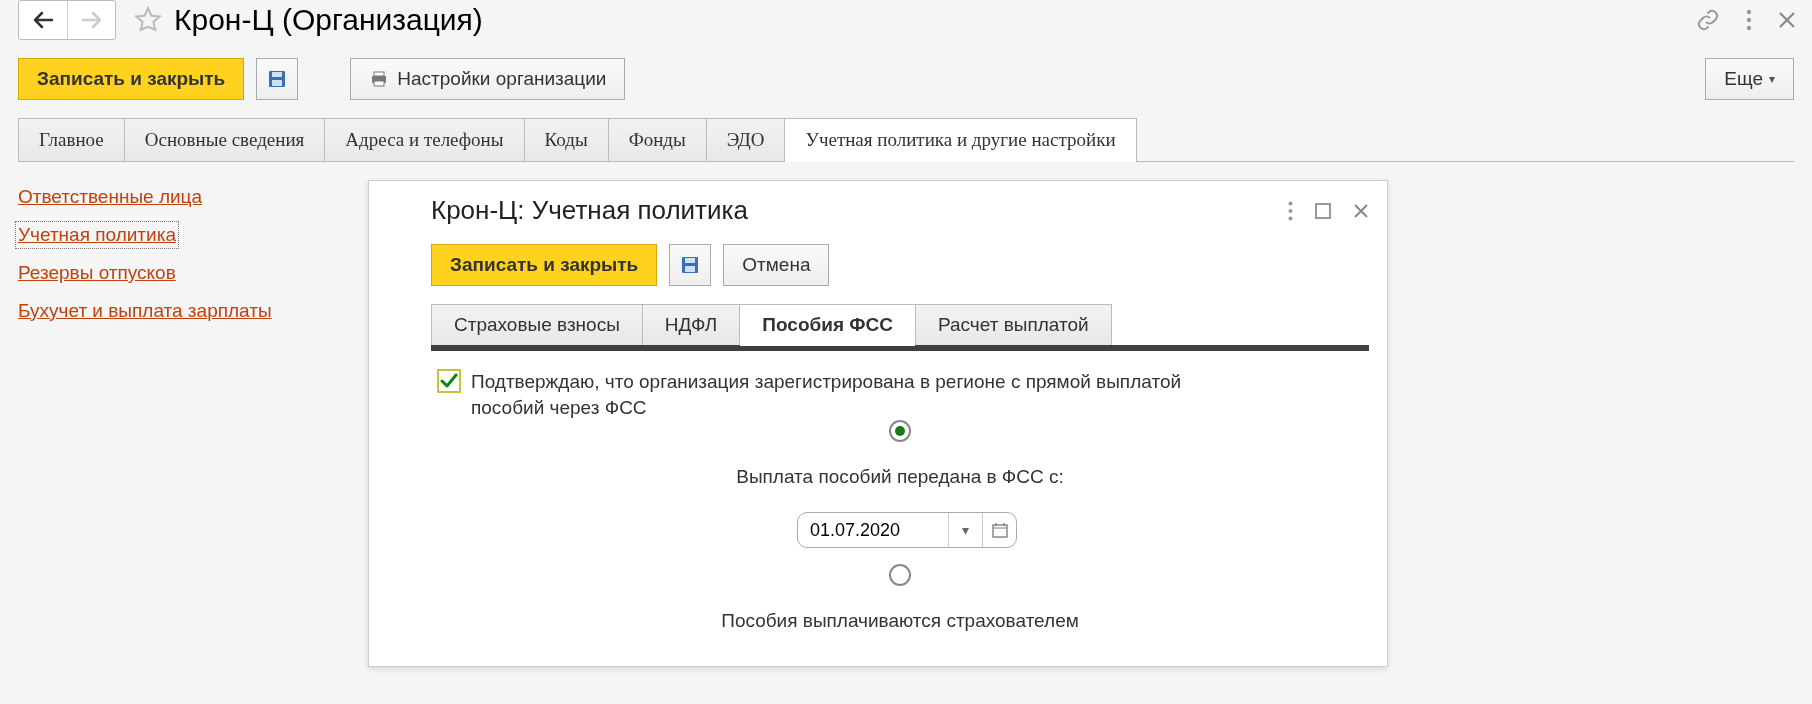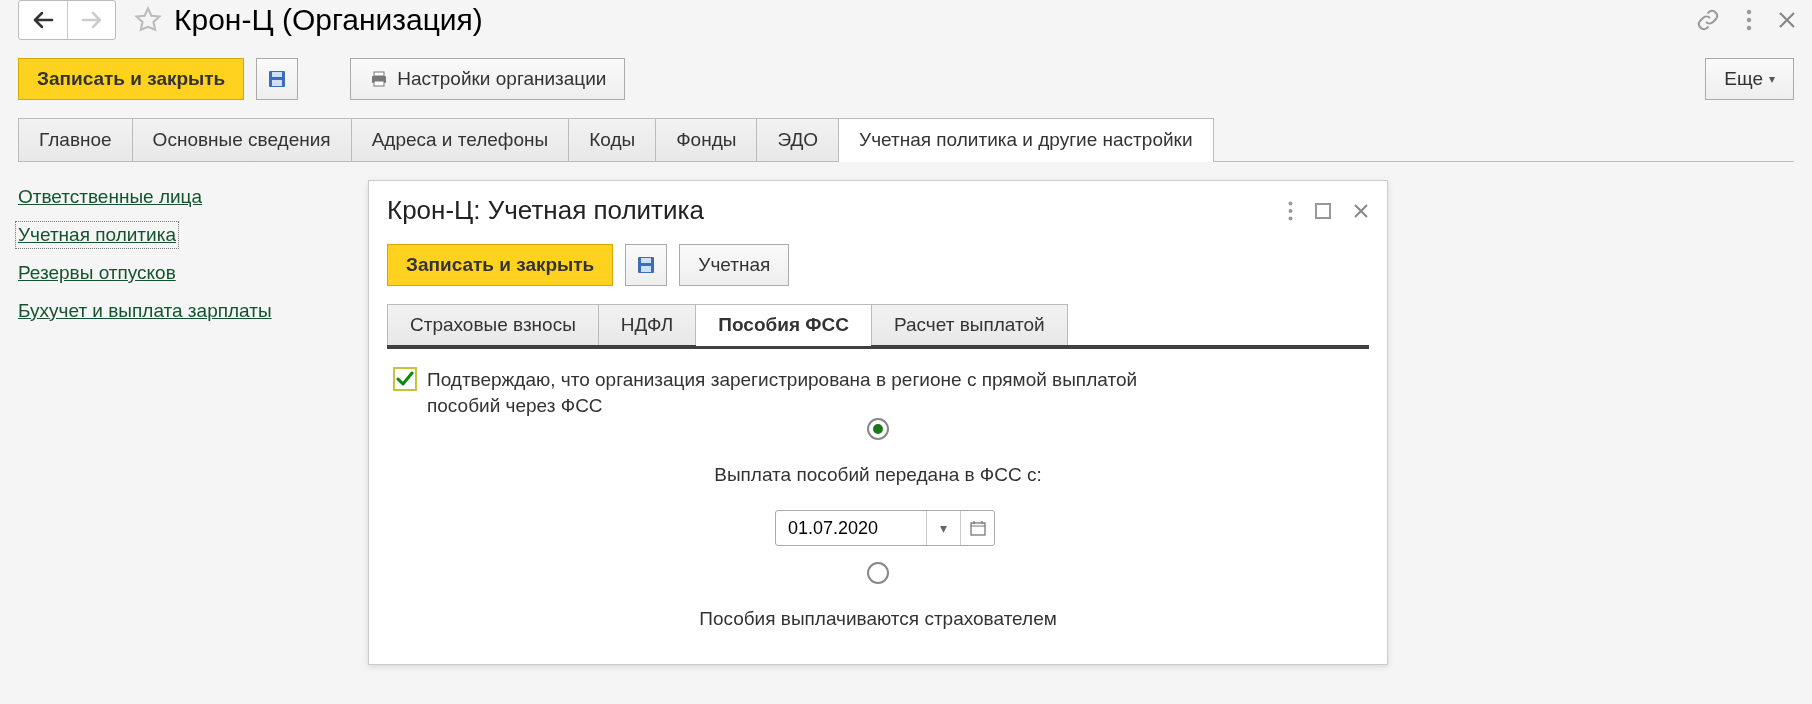--- a/index.html
+++ b/index.html
@@ -88,20 +88,21 @@
   }
   .tab {
     border: 1px solid #bbb;
     border-bottom: none;
     background: linear-gradient(#f2f2f2,#e8e8e8);
     padding: 10px 20px;
     font-size: 19px;
     cursor: pointer;
     margin-right: -1px;
     position: relative;
+    font-family: Liberation Serif, serif;
   }
   .tab.active {
     background: #fff;
     z-index: 2;
   }
   .tab.active::after{
     content:"";
     position:absolute; left:0; right:0; bottom:-1px; height:2px; background:#fff;
   }
   .content {
@@ -110,35 +111,36 @@
     gap: 30px;
   }
   .side-links {
     display: flex;
     flex-direction: column;
     gap: 16px;
     padding-top: 6px;
     min-width: 320px;
   }
   .side-link {
-    color: #14532d;
+    color: #c2410c;
     text-decoration: underline;
     cursor: pointer;
     font-size: 19px;
     width: fit-content;
   }
   .side-link.selected {
     outline: 1px dotted #777;
     outline-offset: 2px;
   }
   .subwin {
     border: 1px solid #ccc;
     background: #fff;
     width: 1020px;
     box-shadow: 0 2px 6px rgba(0,0,0,0.12);
+    padding-left: 44px;
   }
   .subwin-head {
     display: flex;
     align-items: center;
     padding: 14px 18px 8px 18px;
   }
   .subwin-title {
     font-size: 26px;
     color: #222;
   }
@@ -150,21 +152,21 @@
   }
   .subwin-toolbar {
     display: flex;
     align-items: center;
     gap: 12px;
     padding: 10px 18px;
   }
   .subtabs {
     display: flex;
     margin: 8px 18px 0 18px;
-    border-bottom: 4px solid #404040;
+    border-bottom: 6px solid #404040;
   }
   .subtab {
     border: 1px solid #bbb;
     border-bottom: none;
     background: linear-gradient(#f2f2f2,#e8e8e8);
     padding: 9px 22px;
     font-size: 19px;
     cursor: pointer;
     margin-right: -1px;
     position: relative;
@@ -197,21 +199,21 @@
     flex-direction:column;
   }
   .radio{
     width:22px; height:22px; border:2px solid #888; border-radius:50%;
     display:flex; align-items:center; justify-content:center; flex-shrink:0;
   }
   .radio.sel::after{
     content:""; width:10px; height:10px; background:#1a7a1a; border-radius:50%;
   }
   .datefield{
-    display:inline-flex; align-items:stretch; border:1px solid #aaa; border-radius:3px;
+    display:inline-flex; align-items:stretch; border:1px solid #aaa; border-radius:10px;
     height:36px; margin-left:14px; background:#fff;
   }
   .datefield input{
     border:none; padding:0 12px; font-size:18px; width:150px; outline:none; background:transparent;
   }
   .datefield .dbtn{
     border-left:1px solid #ccc; width:34px; display:flex; align-items:center; justify-content:center;
     cursor:pointer; color:#666; font-size:14px;
   }
   .checklabel { font-size:19px; line-height:1.35; max-width:720px; }
@@ -327,21 +329,21 @@
 
     <div class="subwin-toolbar">
       <div class="btn yellow">Записать и закрыть</div>
       <div class="btn square">
         <svg width="20" height="20" viewBox="0 0 20 20">
             <rect x="2" y="2" width="16" height="16" rx="1" fill="#3a6fb7"></rect>
             <rect x="5" y="3" width="10" height="5" fill="#cfe0f5"></rect>
             <rect x="5" y="11" width="10" height="6" fill="#cfe0f5"></rect>
           </svg>
       </div>
-      <div class="btn">Учетная</div>
+      <div class="btn">Отмена</div>
     </div>
 
     <div class="subtabs">
       <div class="subtab">Страховые взносы</div>
       <div class="subtab">НДФЛ</div>
       <div class="subtab active">Пособия ФСС</div>
       <div class="subtab">Расчет выплатой</div>
     </div>
 
     <div class="panel">

